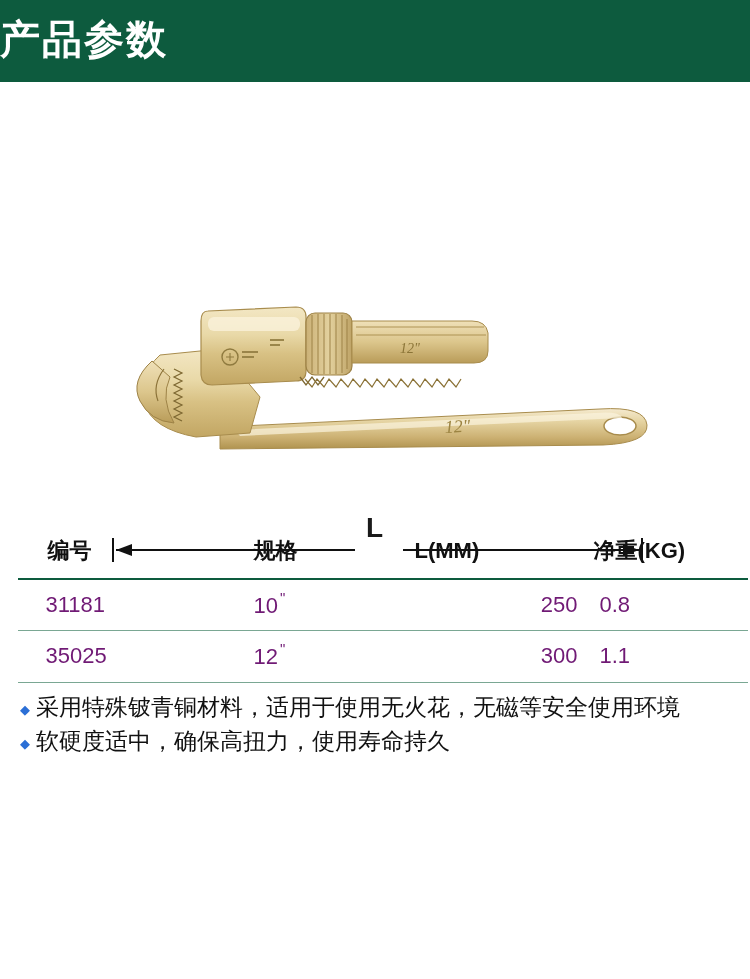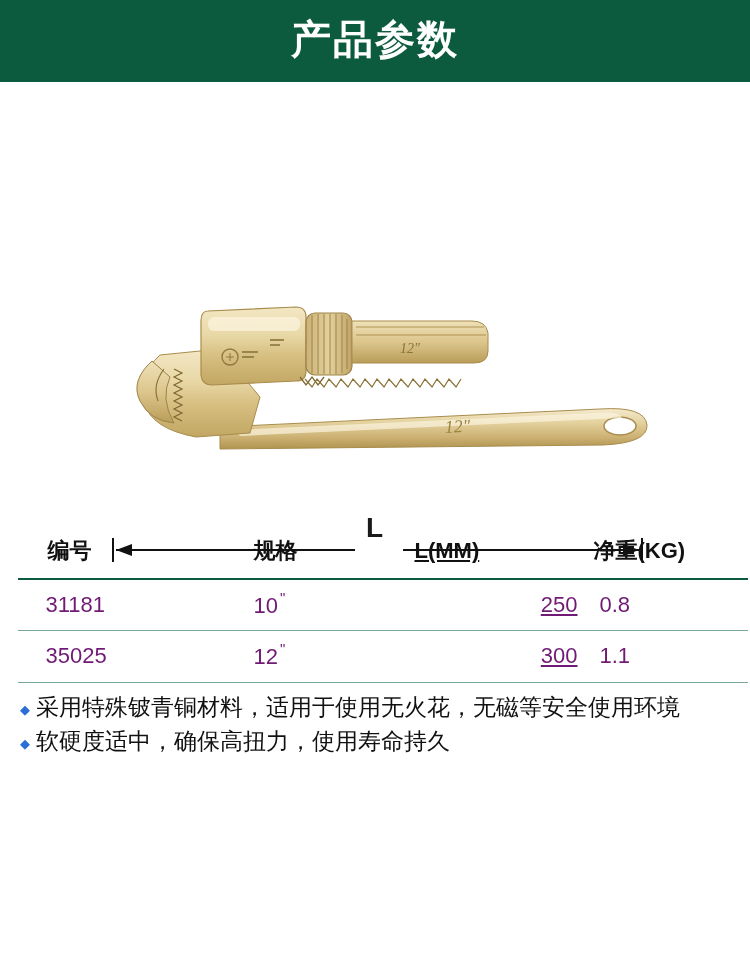--- a/index.html
+++ b/index.html
@@ -18,21 +18,20 @@
   }
 
   
   .header {
     position: relative;
     width: 750px;
     height: 82px;
     background: #0d5b3e;
     display: flex;
     align-items: center;
-    justify-content: center;
   }
   .header-title {
     color: #ffffff;
     font-size: 40px;
     font-weight: bold;
     letter-spacing: 2px;
     line-height: 1;
     padding-bottom: 4px;
   }
 
@@ -102,21 +101,21 @@
   }
   tbody tr:last-child td { border-bottom: 1px solid #7aa793; }
 
   col.c1 { width: 200px; }
   col.c2 { width: 175px; }
   col.c3 { width: 185px; }
   col.c4 { width: 170px; }
 
   th.c1, td.c1 { padding-left: 28px; }
   th.c2, td.c2 { padding-left: 10px; }
-  th.c3, td.c3 { padding-left: 10px; text-decoration: underline; }
+  th.c3, td.c3 { padding-left: 10px; }
   th.c4, td.c4 { padding-left: 12px; }
 
   .spec-val { position: relative; display: inline-block; }
   .spec-val .inch {
     font-size: 15px;
     vertical-align: super;
     position: relative;
     top: -2px;
     left: 2px;
   }

